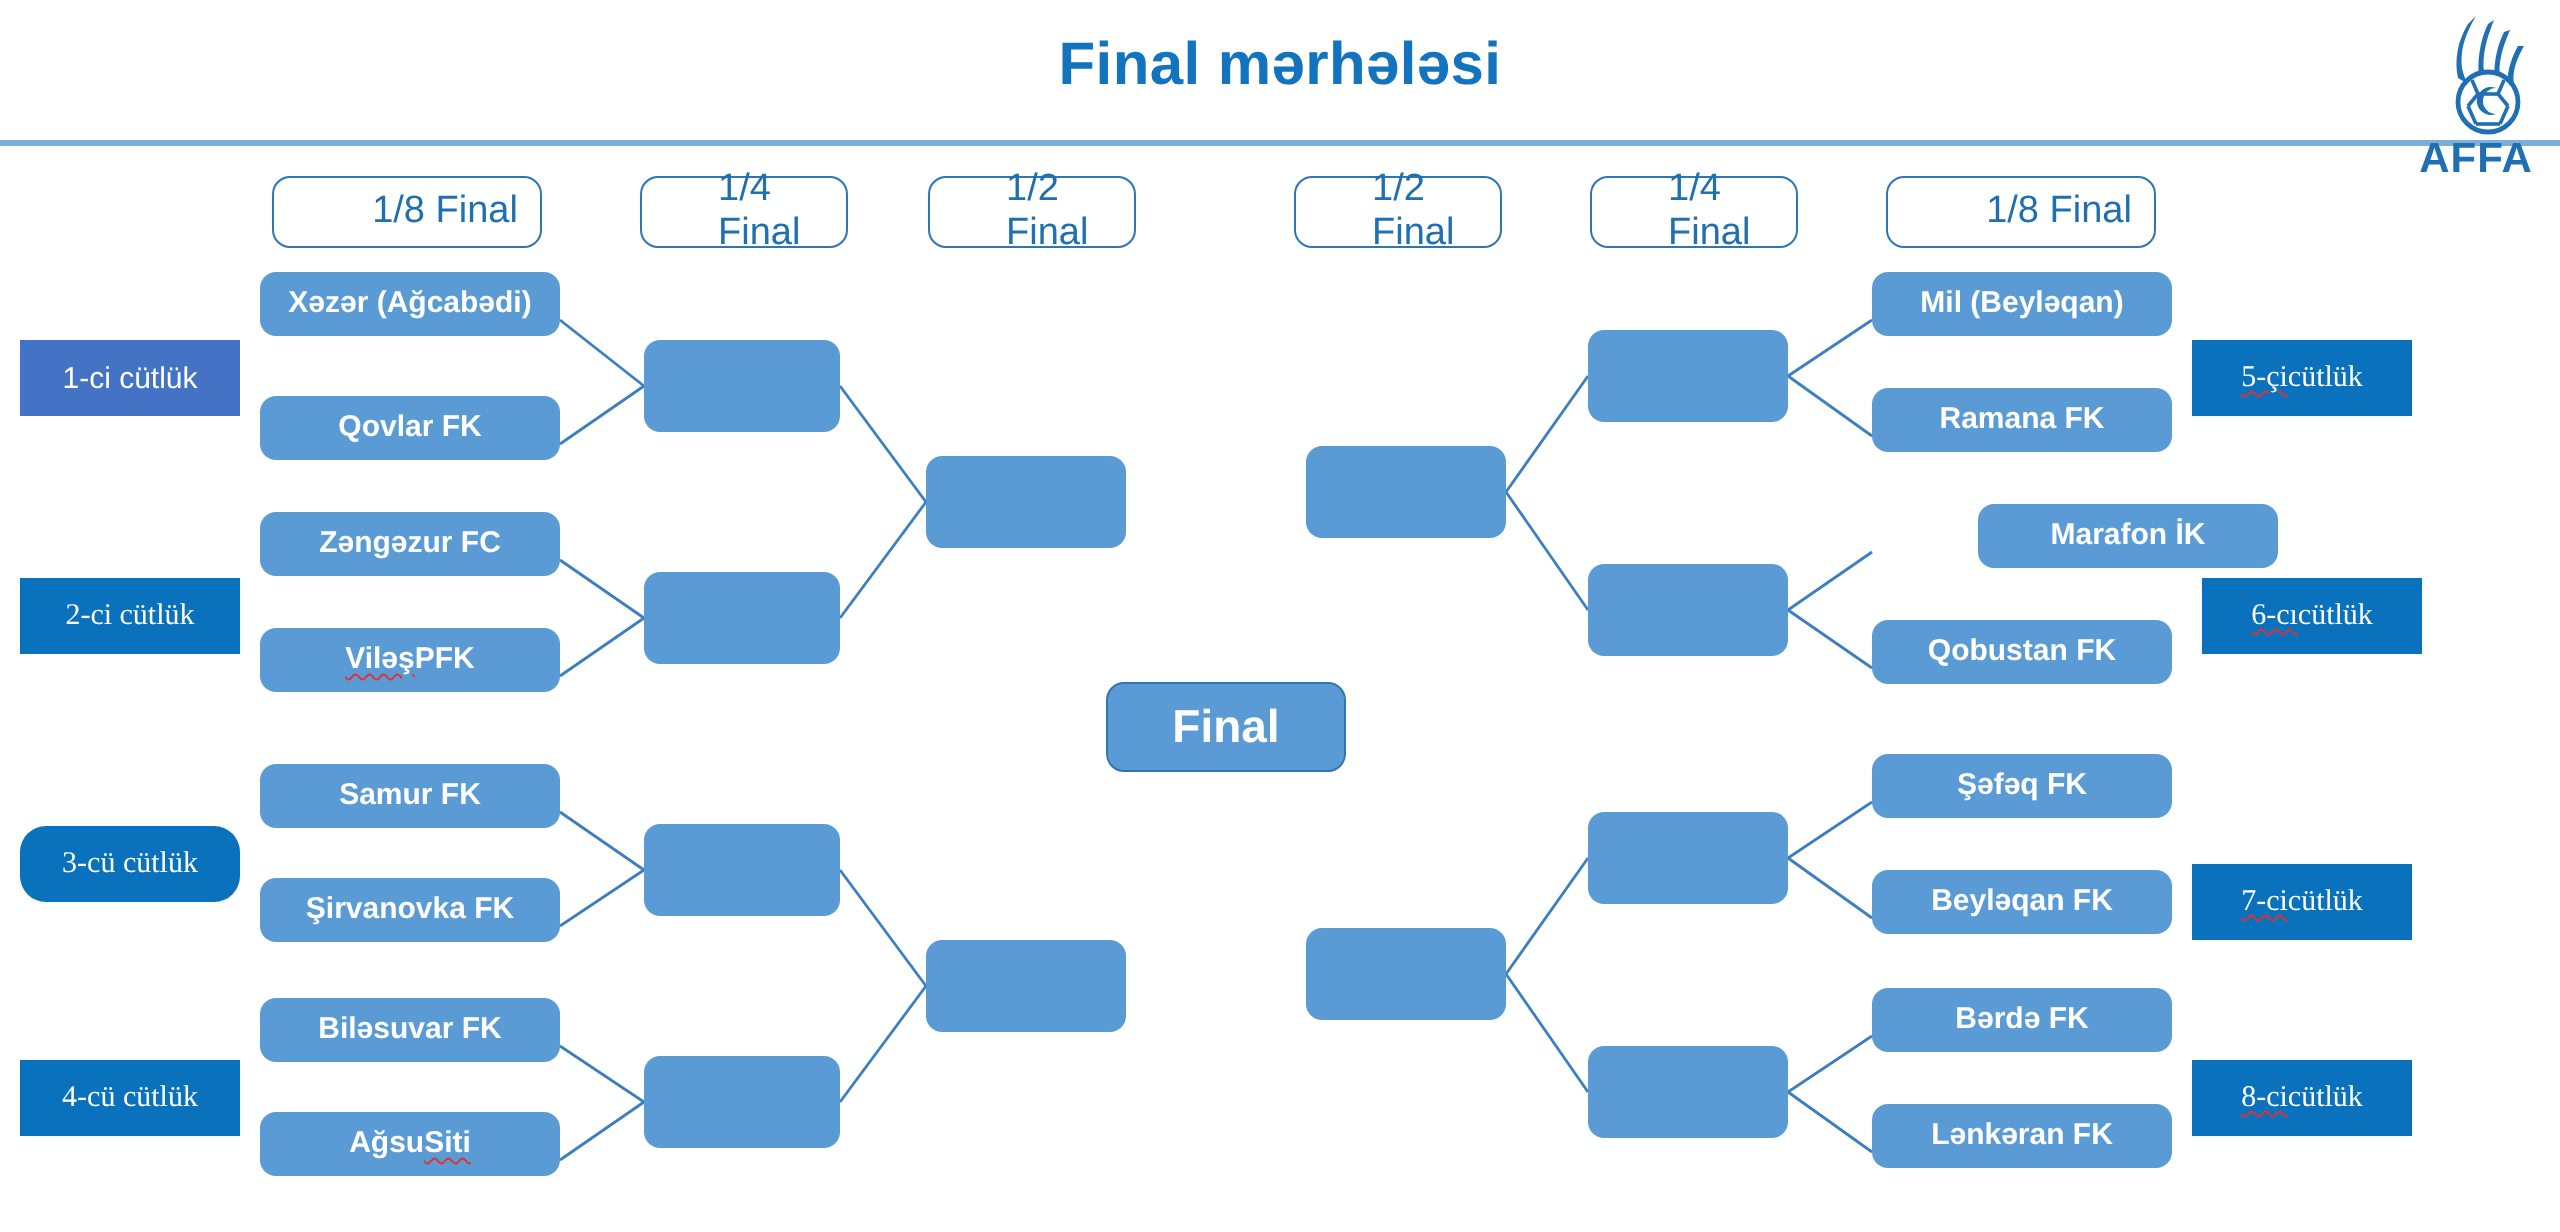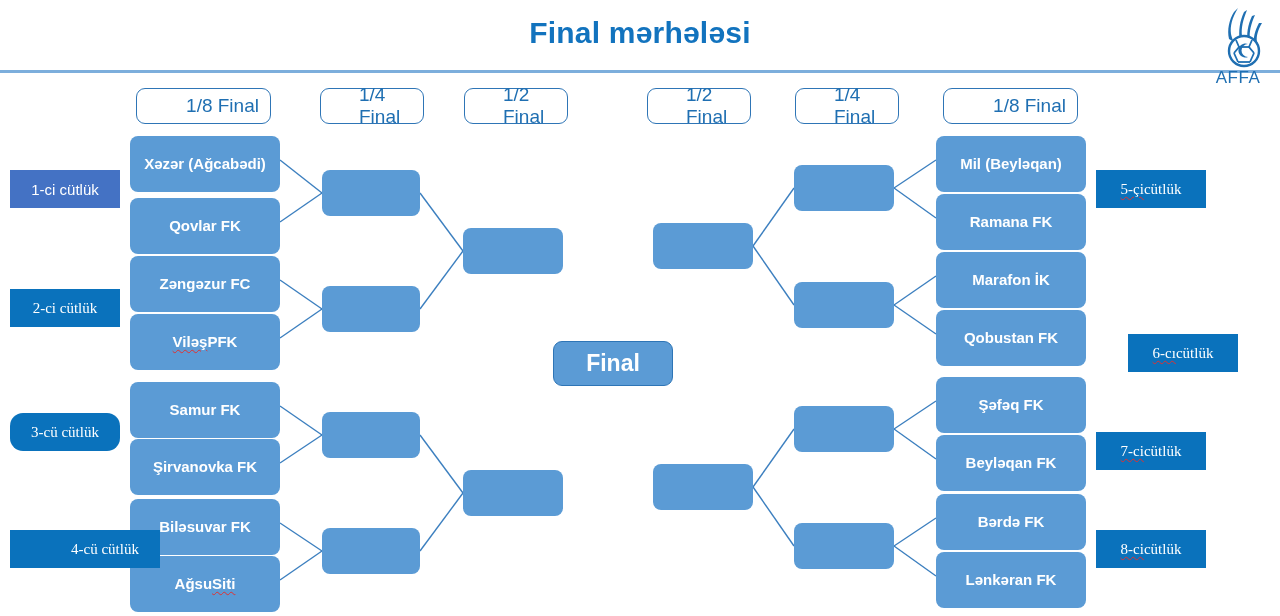--- a/index.html
+++ b/index.html
@@ -18,34 +18,34 @@
   .header-rule{
     position:absolute;left:0;top:70px;width:1280px;height:3px;
     background:#7CAEDC;
   }
 
   
   .logo{position:absolute;left:1198px;top:6px;width:80px;height:86px;}
   .logo svg{display:block;}
   .logo-text{
     position:absolute;left:0;top:62px;width:80px;text-align:center;
-    font-size:17px;font-weight:normal;color:#1F6FB2;letter-spacing:.5px;
+    font-size:21px;font-weight:bold;color:#1F6FB2;letter-spacing:.5px;
   }
 
   
   .round-pill{
     position:absolute;height:36px;box-sizing:border-box;
     border:1.5px solid #2E75B6;border-radius:9px;background:#ffffff;
     color:#1F6FB2;font-size:19px;font-weight:normal;
     display:flex;align-items:center;justify-content:center;padding-left:38px;
   }
 
   
   .team{
-    position:absolute;width:150px;height:56px;box-sizing:border-box;
+    position:absolute;width:150px;height:32px;box-sizing:border-box;
     background:#5B9BD5;border-radius:8px;
     display:flex;align-items:center;justify-content:center;
     color:#ffffff;font-size:15px;font-weight:bold;text-align:center;
     padding:0 5px;line-height:1.1;
   }
   .team .sp{
     text-decoration-line:underline;text-decoration-style:wavy;
     text-decoration-color:#E03030;text-underline-offset:2px;
     text-decoration-thickness:1px;
   }
@@ -148,43 +148,43 @@
       <div class="team" style="left: 130px; top: 136px;">Xəzər (Ağcabədi)</div>
       <div class="team" style="left: 130px; top: 198px;">Qovlar FK</div>
       <div class="team" style="left: 130px; top: 256px;">Zəngəzur FC</div>
       <div class="team" style="left: 130px; top: 314px;"><span class="sp">Viləş</span> PFK</div>
       <div class="team" style="left: 130px; top: 382px;">Samur FK</div>
       <div class="team" style="left: 130px; top: 439px;">Şirvanovka FK</div>
       <div class="team" style="left: 130px; top: 499px;">Biləsuvar FK</div>
       <div class="team" style="left: 130px; top: 556px;">Ağsu <span class="sp">Siti</span></div>
       <div class="team" style="left: 936px; top: 136px;">Mil (Beyləqan)</div>
       <div class="team" style="left: 936px; top: 194px;">Ramana FK</div>
-      <div class="team" style="left: 936px; top: 252px;">Marafon İK</div>
+      <div class="team" style="left: 989px; top: 252px;">Marafon İK</div>
       <div class="team" style="left: 936px; top: 310px;">Qobustan FK</div>
       <div class="team" style="left: 936px; top: 377px;">Şəfəq FK</div>
       <div class="team" style="left: 936px; top: 435px;">Beyləqan FK</div>
       <div class="team" style="left: 936px; top: 494px;">Bərdə FK</div>
       <div class="team" style="left: 936px; top: 552px;">Lənkəran FK</div>
       <div class="slot" style="left: 322px; top: 170px; width: 98px; height: 46px;"></div>
       <div class="slot" style="left: 322px; top: 286px; width: 98px; height: 46px;"></div>
       <div class="slot" style="left: 322px; top: 412px; width: 98px; height: 46px;"></div>
       <div class="slot" style="left: 322px; top: 528px; width: 98px; height: 46px;"></div>
       <div class="slot" style="left: 463px; top: 228px; width: 100px; height: 46px;"></div>
       <div class="slot" style="left: 463px; top: 470px; width: 100px; height: 46px;"></div>
       <div class="slot" style="left: 794px; top: 165px; width: 100px; height: 46px;"></div>
       <div class="slot" style="left: 794px; top: 282px; width: 100px; height: 46px;"></div>
       <div class="slot" style="left: 794px; top: 406px; width: 100px; height: 46px;"></div>
       <div class="slot" style="left: 794px; top: 523px; width: 100px; height: 46px;"></div>
       <div class="slot" style="left: 653px; top: 223px; width: 100px; height: 46px;"></div>
       <div class="slot" style="left: 653px; top: 464px; width: 100px; height: 46px;"></div>
       <div class="pair indigo" style="left: 10px; top: 170px;">1-ci cütlük</div>
       <div class="pair azure" style="left: 10px; top: 289px;">2-ci cütlük</div>
       <div class="pair azure" style="left: 10px; top: 413px; border-radius: 13px;">3-cü cütlük</div>
-      <div class="pair azure" style="left: 10px; top: 530px; padding-left: 40px;">4-cü cütlük</div>
+      <div class="pair azure" style="left: 10px; top: 530px;">4-cü cütlük</div>
       <div class="pair azure" style="left: 1096px; top: 170px;"><span class="sp">5-çi</span> cütlük</div>
-      <div class="pair azure" style="left: 1128px; top: 289px; margin-top: 45px;"><span class="sp">6-cı</span> cütlük</div>
+      <div class="pair azure" style="left: 1101px; top: 289px;"><span class="sp">6-cı</span> cütlük</div>
       <div class="pair azure" style="left: 1096px; top: 413px; margin-top: 19px;"><span class="sp">7-ci</span> cütlük</div>
       <div class="pair azure" style="left: 1096px; top: 530px;"><span class="sp">8-ci</span> cütlük</div>
     </div>
 
   <div class="final-box">Final</div>
 
 </div>
 
 </body></html>

